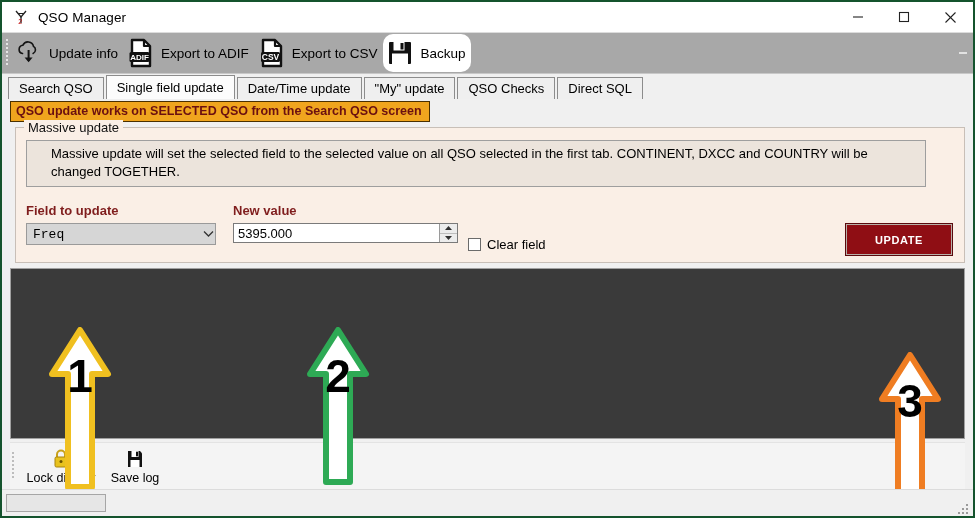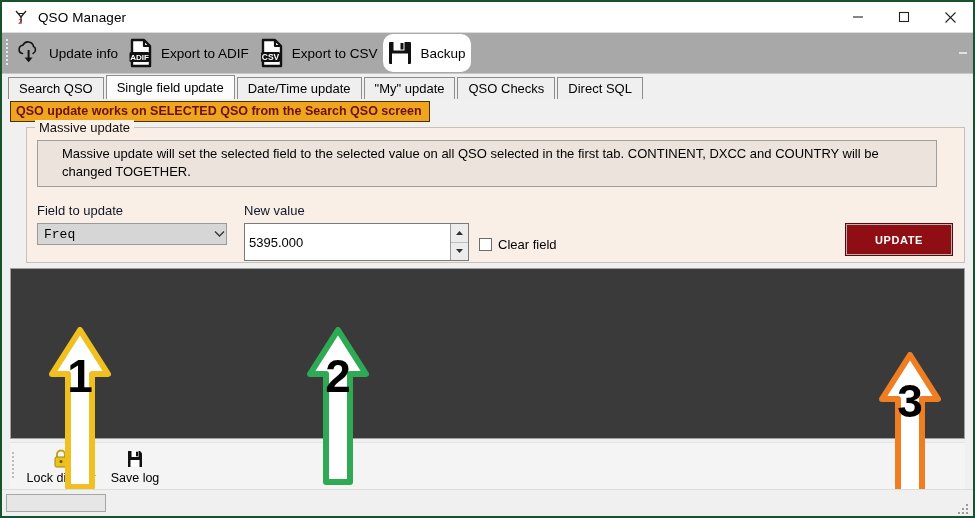--- a/index.html
+++ b/index.html
@@ -165,21 +165,21 @@
     border: 1px solid #4a3000;
     color: #6b1010;
     font-weight: bold;
     font-size: 12.5px;
     padding: 2px 5px 3px 5px;
     white-space: nowrap;
   }
 
   
   #massive-group {
-    margin: 5px 8px 0 24px;
+    margin: 5px 8px 0 13px;
     background: #faefe6;
     border: 1px solid #c8bfb7;
     position: relative;
     padding: 12px 10px 10px 10px;
     flex: 0 0 auto;
     height: 136px;
     box-sizing: border-box;
   }
   #massive-group-title {
     position: absolute;
@@ -205,42 +205,43 @@
   #fields-row {
     margin-top: 16px;
     display: flex;
     align-items: flex-start;
     position: relative;
     height: 52px;
   }
   .field-block { display: flex; flex-direction: column; }
   .field-label {
     font-size: 13px;
-    color: #0f172a;
+    color: #7f1d1d;
     margin-bottom: 5px;
+    font-weight: bold;
   }
   #field-to-update-block { width: 190px; }
   #field-select {
     height: 22px;
     box-sizing: border-box;
     border: 1px solid #9a9a9a;
     background: #d6d6d6;
     display: flex;
     align-items: center;
     padding: 0 0 0 6px;
     font-size: 13px;
     justify-content: space-between;
     font-family: Liberation Mono, monospace;
   }
   #new-value-block {
     margin-left: 17px;
     width: 225px;
   }
   #new-value-wrap {
-    height: 38px;
+    height: 20px;
     box-sizing: border-box;
     border: 1px solid #7a7a7a;
     background: #ffffff;
     display: flex;
     align-items: stretch;
   }
   #new-value-input {
     flex: 1 1 auto;
     border: none;
     outline: none;

